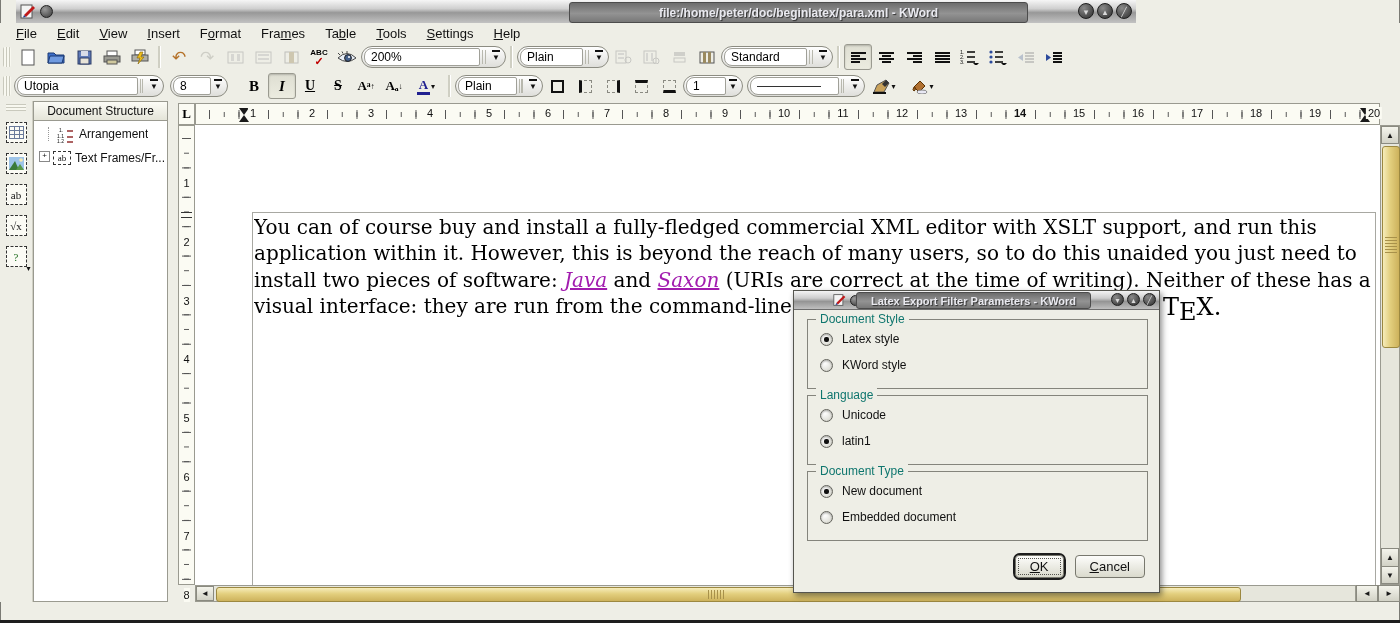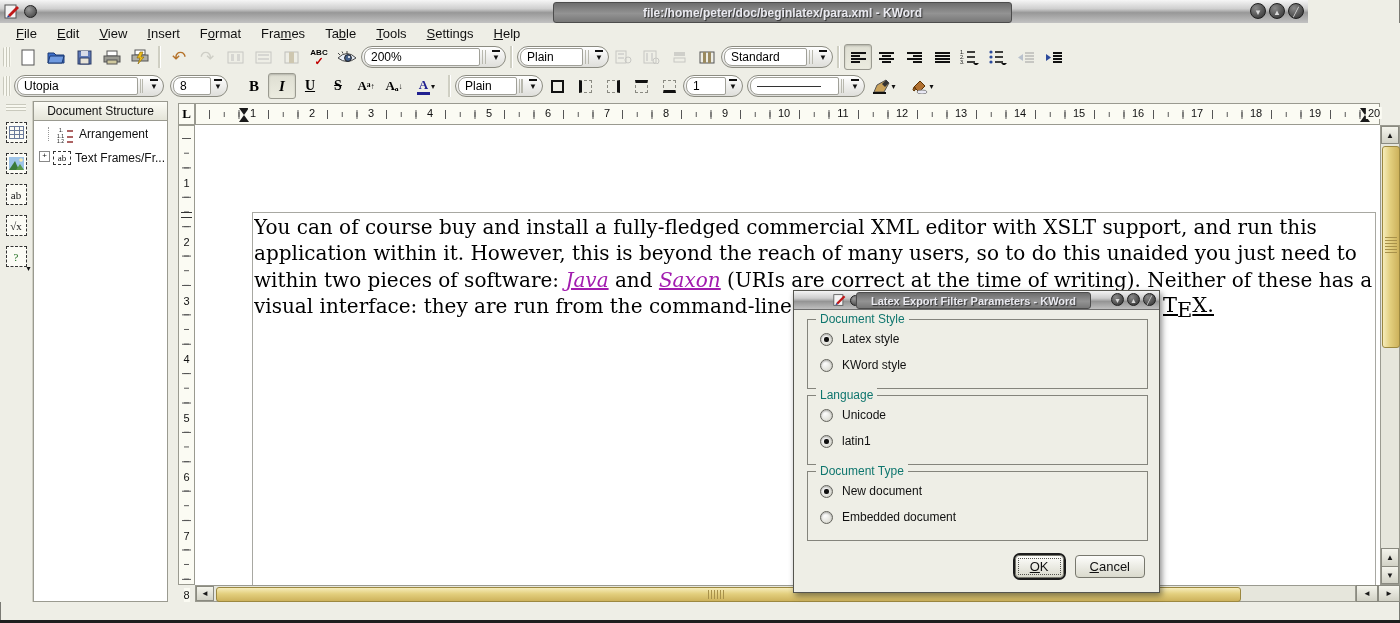--- a/index.html
+++ b/index.html
@@ -1,21 +1,21 @@
 <!DOCTYPE html>
 <html><head>
 <meta charset="utf-8">
 <style>
   html,body{margin:0;padding:0;background:#555;}
   #app{position:relative;width:1400px;height:623px;overflow:hidden;
        font-family:"Liberation Sans",sans-serif;background:#eeeee6;
        box-shadow:inset 1px 0 0 #7a7a74, inset -1px 0 0 #7a7a74;}
 
   
-  .titlebar{position:absolute;left:0;top:0;width:1308px;height:23px;
+  .titlebar{position:absolute;left:16px;top:0;width:1120px;height:23px;
     background:linear-gradient(180deg,#f6f6f6 0%,#cfcfcf 38%,#989898 55%,#c2c2c2 100%);
     border-bottom:1px solid #6e6e6e;display:flex;align-items:center;}
   .title-pill{position:absolute;left:553px;top:2px;width:457px;height:19px;
     background:linear-gradient(180deg,#6d6d6d,#939393 55%,#787878);
     border:1px solid #4c4c4c;border-radius:3px;display:flex;align-items:center;justify-content:center;
     color:#e9e9ef;font-weight:bold;font-size:12px;text-shadow:1px 1px 1px #2e2e2e;white-space:nowrap;overflow:hidden;}
   .winbtns{position:absolute;right:4px;top:3px;display:flex;gap:3px;}
   .roundbtn{width:16px;height:16px;border-radius:50%;
     background:radial-gradient(circle at 35% 30%,#8a8a8a,#2c2c2c);
     color:#d8d8d8;font-size:9px;line-height:16px;text-align:center;border:1px solid #1f1f1f;box-sizing:border-box;cursor:default;}
@@ -121,21 +121,21 @@
   .hmargin.bottri{border-bottom:7px solid #1a1a1a;top:11px;}
   .vmark{position:absolute;left:2px;right:2px;height:4px;border-top:1px solid #333;border-bottom:1px solid #333;}
 
   
   .canvas{position:absolute;left:195px;top:24px;width:1185px;height:460px;background:#fff;overflow:hidden;}
   .textframe{position:absolute;left:57px;top:87px;width:1124px;height:373px;border:1px solid #a8a8a2;border-bottom:none;box-sizing:border-box;}
   .doc-text{position:absolute;left:59px;top:89px;width:1120px;
     font-family:"DejaVu Serif","Liberation Serif",serif;font-size:20px;line-height:26.4px;color:#000;}
   .doc-line{white-space:nowrap;overflow:hidden;}
   .doclink{color:#a21caf;font-style:italic;text-decoration:underline;}
-  .texfrag{position:absolute;left:968px;top:168px;font-family:"DejaVu Serif","Liberation Serif",serif;font-size:21px;color:#000;text-decoration:underline;}
+  .texfrag{position:absolute;left:968px;top:168px;font-family:"DejaVu Serif","Liberation Serif",serif;font-size:24px;color:#000;}
   .texfrag .texE{position:relative;top:5px;}
 
   
   .vscroll{position:absolute;left:1380px;top:24px;width:20px;height:460px;background:#e6e6dc;border:1px solid #9a9a90;box-sizing:border-box;}
   .hscroll{position:absolute;left:195px;top:484px;width:1161px;height:17px;background:#e6e6dc;border:1px solid #9a9a90;box-sizing:border-box;}
   .sarrow{background:linear-gradient(#f4f4ec,#d2d2c6);border:1px solid #8a8a80;color:#1a1a1a;
     display:flex;align-items:center;justify-content:center;font-size:8px;box-sizing:border-box;}
   .vscroll .sarrow{width:18px;height:18px;}
   .hscroll .sarrow{width:18px;height:15px;position:absolute;left:0;top:0;}
   .vthumb{position:absolute;left:1px;top:20px;width:16px;height:200px;border:1px solid #9c8840;border-radius:3px;
@@ -598,21 +598,21 @@
         <span class="rnum" style="left: 234px;">4</span>
         <span class="rnum" style="left: 293px;">5</span>
         <span class="rnum" style="left: 352px;">6</span>
         <span class="rnum" style="left: 411px;">7</span>
         <span class="rnum" style="left: 470px;">8</span>
         <span class="rnum" style="left: 529px;">9</span>
         <span class="rnum" style="left: 588px;">10</span>
         <span class="rnum" style="left: 647px;">11</span>
         <span class="rnum" style="left: 706px;">12</span>
         <span class="rnum" style="left: 765px;">13</span>
-        <span class="rnum" style="left: 824px;">14</span>
+        <span class="rnum" style="left: 824px; font-weight: bold;">14</span>
         <span class="rnum" style="left: 883px;">15</span>
         <span class="rnum" style="left: 942px;">16</span>
         <span class="rnum" style="left: 1001px;">17</span>
         <span class="rnum" style="left: 1060px;">18</span>
         <span class="rnum" style="left: 1119px;">19</span>
         <span class="rnum" style="left: 1178px;">20</span>
       </div>
     <div class="vruler">
       <span class="vmark" style="top:86px"></span>
     <span class="vnum" style="top: 57px;">1</span>
@@ -623,21 +623,21 @@
         <span class="vnum" style="top: 351px;">6</span>
         <span class="vnum" style="top: 409.8px;">7</span>
         <span class="vnum" style="top: 468.6px;">8</span>
       </div>
 
     <div class="canvas">
       <div class="textframe"></div>
       <div class="doc-text">
         <div class="doc-line">You can of course buy and install a fully-fledged commercial XML editor with XSLT support, and run this</div>
         <div class="doc-line">application within it. However, this is beyond the reach of many users, so to do this unaided you just need to</div>
-        <div class="doc-line"><span>within two pieces of software: </span><a class="doclink">Java</a><span> and </span><a class="doclink">Saxon</a><span> (URIs are correct at the time of writing). Neither of these has a</span></div>
+        <div class="doc-line"><span>install two pieces of software: </span><a class="doclink">Java</a><span> and </span><a class="doclink">Saxon</a><span> (URIs are correct at the time of writing). Neither of these has a</span></div>
         <div class="doc-line">visual interface: they are run from the command-line i</div>
       </div>
       <div class="texfrag"><span>T</span><span class="texE">E</span><span>X.</span></div>
     </div>
 
     <div class="vscroll">
       <span class="sarrow">▲</span>
       <span class="vthumb"></span>
       <span class="vbottom">
         <span class="sarrow" style="border-bottom:none">▲</span>

